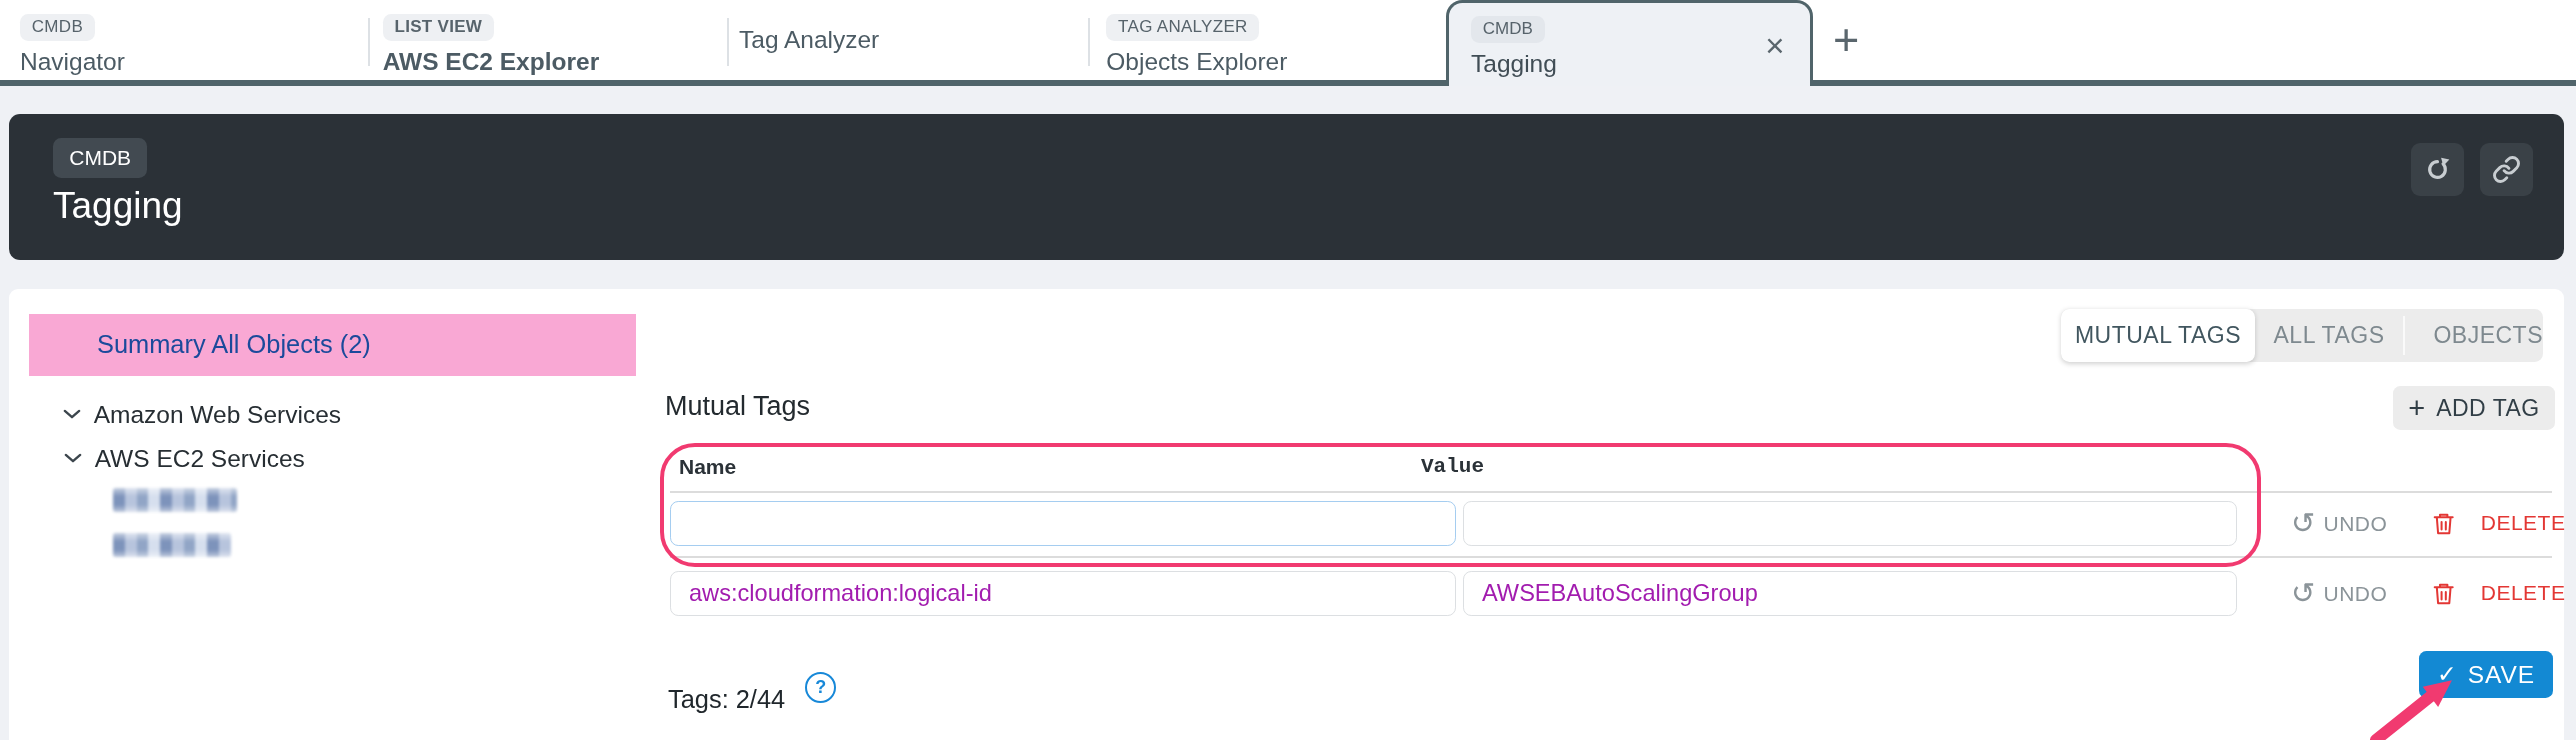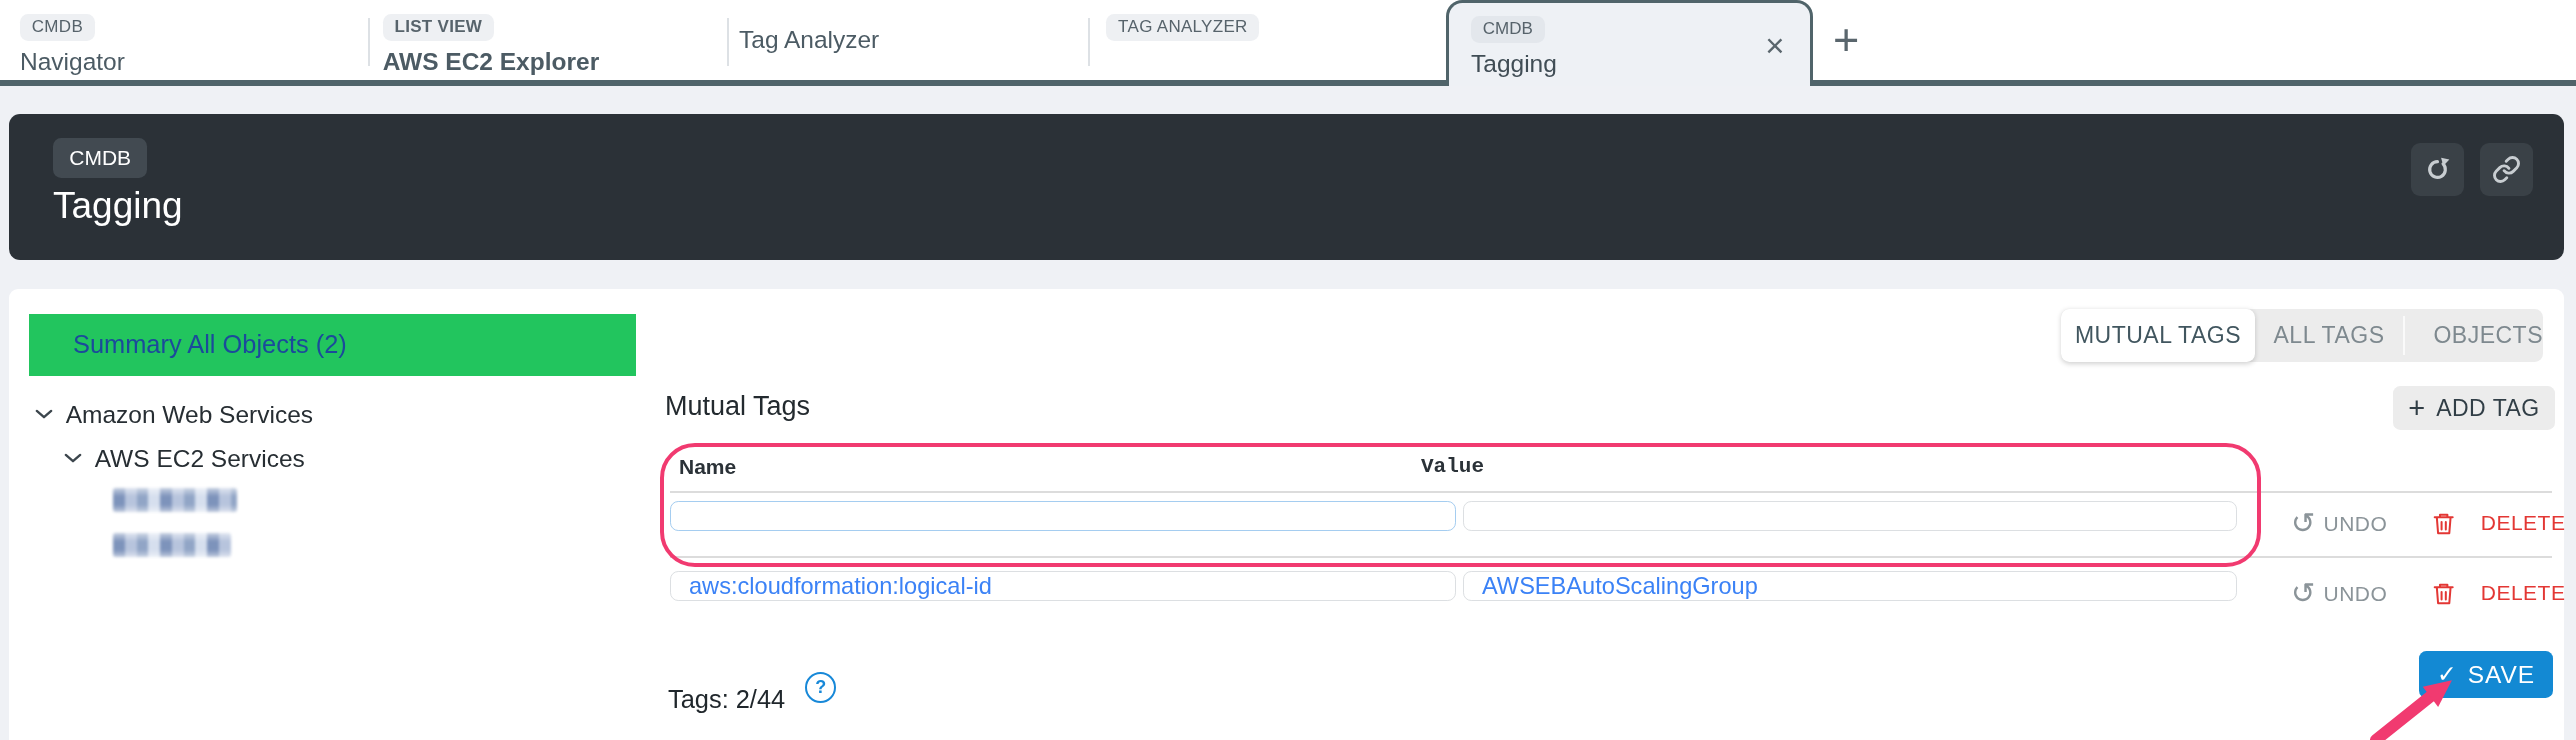--- a/index.html
+++ b/index.html
@@ -49,21 +49,21 @@
     display:flex; align-items:center; justify-content:center; cursor:pointer;
   }
 
   
   .panel {
     position:absolute; left:9px; top:289px; width:2555px; height:451px;
     background:#ffffff; border-radius:9px 9px 0 0;
   }
   .summary-bar {
     position:absolute; left:20px; top:24.5px; width:607px; height:62px;
-    background:#22c55e; display:flex; align-items:center; padding-left:44px; cursor:pointer;
+    background:#f9a8d4; display:flex; align-items:center; padding-left:68px; cursor:pointer;
   }
   .summary-bar span { color:#1b4a9b; font-size:25.4px; }
   .tree-row { position:absolute; display:flex; align-items:center; gap:12.7px; cursor:pointer; }
   .tree-row .tr-label { font-size:24.5px; color:#272e33; }
   .chev { display:flex; align-items:center; }
   .redacted {
     position:absolute; height:23.6px; border-radius:2.7px; cursor:pointer;
     background:
       linear-gradient(180deg, rgba(255,255,255,.55) 0%, rgba(255,255,255,0) 35%, rgba(255,255,255,0) 70%, rgba(255,255,255,.5) 100%),
       repeating-linear-gradient(90deg, #7d93bb 0 11.8px, #b7c4dd 11.8px 23.6px, #91a5c6 23.6px 35px, #d6dfee 35px 47px);
@@ -94,22 +94,22 @@
   }
   .addtag-btn .plus { font-size:29px; font-weight:300; color:#313e46; line-height:1; }
   .addtag-btn .atlabel { font-size:23px; letter-spacing:0.5px; color:#313e46; }
 
   .col-header { position:absolute; top:166px; font-size:21px; font-weight:700; color:#2b3238; }
   .hdr-rule, .row-rule { position:absolute; left:661px; width:1882px; height:1.8px; background:#dcdcdc; }
   .hdr-rule { top:202px; }
   .row-rule { top:267px; }
 
   .tag-input {
-    position:absolute; height:30px; border:1.8px solid #dcdfe2; border-radius:8.2px;
-    font-family:"Liberation Sans",sans-serif; font-size:23.6px; color:#3b82f6;
+    position:absolute; height:45px; border:1.8px solid #dcdfe2; border-radius:8.2px;
+    font-family:"Liberation Sans",sans-serif; font-size:23.6px; color:#a21caf;
     padding:0 18px; background:#ffffff; outline:none;
   }
   .tag-input.focused { border-color:#a5cdf0; }
 
   .row-actions { position:absolute; left:2282px; height:45px; display:flex; align-items:center; gap:44px; }
   .undo-btn { display:flex; align-items:center; gap:8.2px; cursor:pointer; }
   .undo-btn .uglyph { font-size:29px; color:#8b9499; line-height:1; }
   .undo-btn .ulabel { font-size:21px; letter-spacing:0.5px; color:#8b9499; }
   .delete-btn { display:flex; align-items:center; gap:24px; cursor:pointer; }
   .delete-btn .dlabel { font-size:21px; letter-spacing:0.5px; color:#e33734; }
@@ -154,20 +154,21 @@
   </div>
   <div class="tab-div" style="left:727px;"></div>
 
   <div class="tab centered" style="left:728px;width:360px;padding-left:11px;">
     <span class="tlabel">Tag Analyzer</span>
   </div>
   <div class="tab-div" style="left:1088px;"></div>
 
   <div class="tab" style="left:1090px;width:356px;padding-left:16.3px;">
     <span class="tbadge">TAG ANALYZER</span>
+    <span class="tlabel">Objects Explorer</span>
   </div>
 
   <div class="tab-active">
     <span class="tbadge">CMDB</span>
     <span class="tlabel">Tagging</span>
     <span class="tab-close">×</span>
   </div>
 
   <div class="tab-add">
     <span>+</span>
@@ -192,21 +193,21 @@
     </div>
   </div>
 </div>
 
 <div class="panel">
 
   <div class="summary-bar">
     <span>Summary All Objects (2)</span>
   </div>
 
-  <div class="tree-row" style="left:26px;top:111px;height:29px;">
+  <div class="tree-row" style="left:54px;top:111px;height:29px;">
     <span class="chev">
       <svg width="18" height="11" viewBox="0 0 20 12">
           <polyline points="2,2 10,9 18,2" fill="none" stroke="#3c464d" stroke-width="2.6" stroke-linecap="round" stroke-linejoin="round"></polyline>
         </svg>
     </span>
     <span class="tr-label">Amazon Web Services</span>
   </div>
 
   <div class="tree-row" style="left:55px;top:155px;height:29px;">
     <span class="chev">

